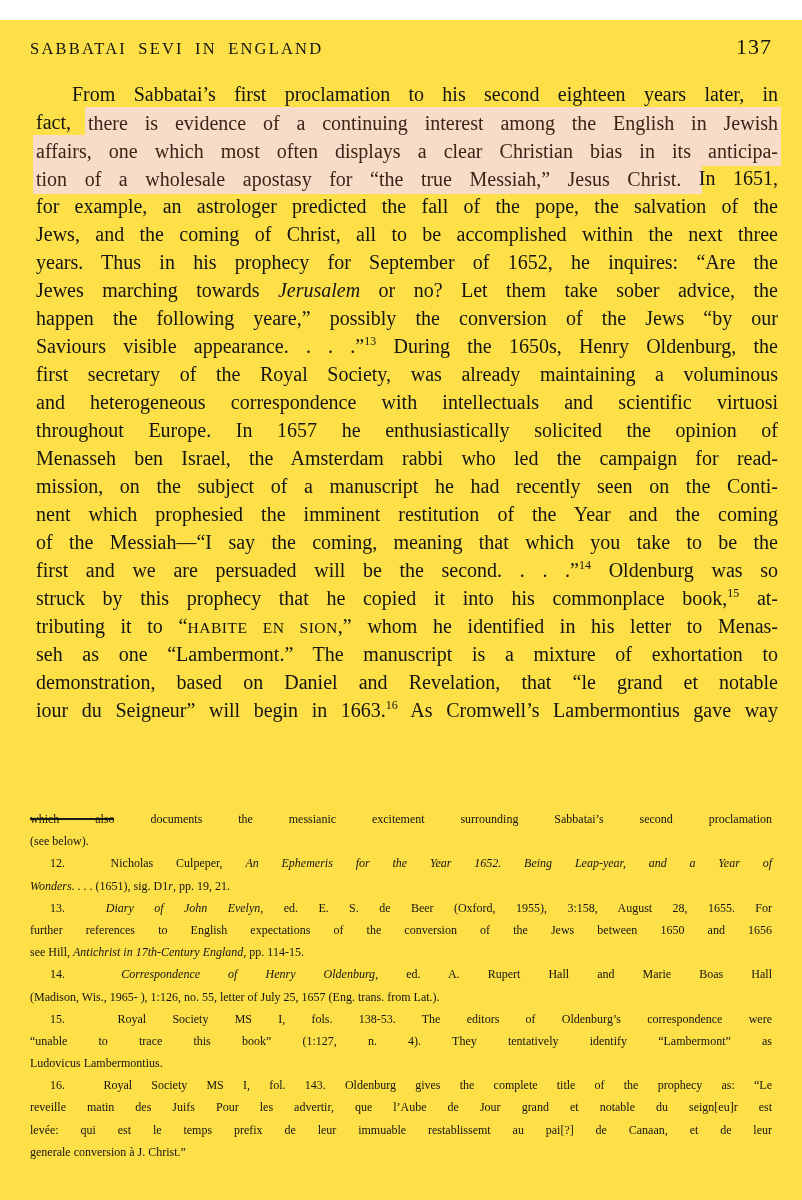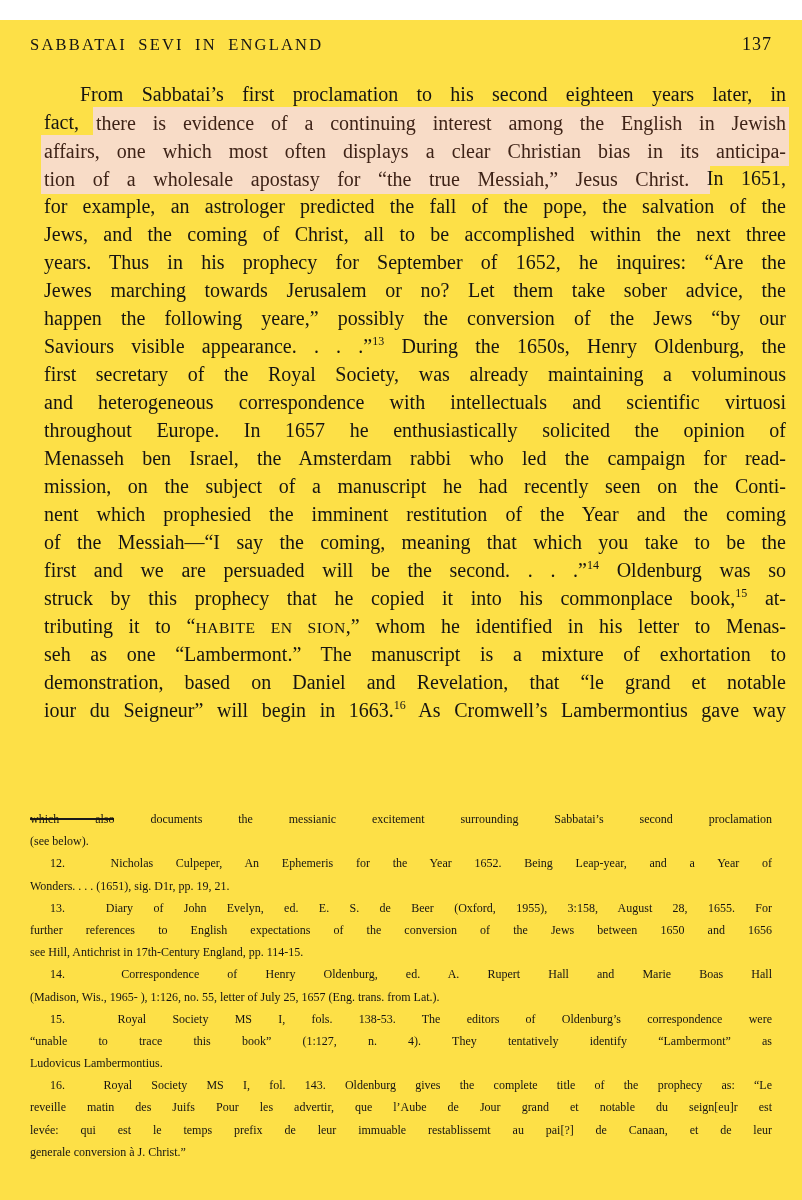--- a/index.html
+++ b/index.html
@@ -13,41 +13,41 @@
     margin-top:20px;
   }
   .header{
     position:absolute;top:14px;left:30px;right:30px;
     display:flex;justify-content:space-between;align-items:baseline;
   }
   .header-title{
     font-size:16.5px;letter-spacing:2.2px;word-spacing:5px;color:#141414;
   }
   .page-num{
-    font-size:18px;color:#141414;letter-spacing:1px;
+    font-size:22px;color:#141414;letter-spacing:1px;
   }
   .body-text{
-    position:absolute;top:60px;left:44px;width:742px;
+    position:absolute;top:60px;left:36px;width:742px;
     font-size:20px;line-height:28px;
   }
   .footnotes{
     position:absolute;top:788px;left:30px;width:742px;
     font-size:12px;line-height:22.2px;
   }
   .tline{
     text-align:justify;
     text-align-last:justify;
     white-space:normal;
   }
   .body-text .tline{height:28px;}
   .footnotes .tline{height:22.2px;}
   .tline.nojust{text-align-last:left;}
   .body-text .ind{text-indent:36px;}
   .footnotes .ind{text-indent:20px;}
-  .it{}
+  .it{font-style:italic;}
   .sc{font-size:0.78em;letter-spacing:0.5px;}
   .sup{vertical-align:super;font-size:0.6em;line-height:0;}
   .hl{
     background:#f8dcc7;
     color:#3e2317;
     padding:4.5px 3px;
     margin:0 -3px;
   }
   .fn-rule{
     position:absolute;top:798px;left:30px;

